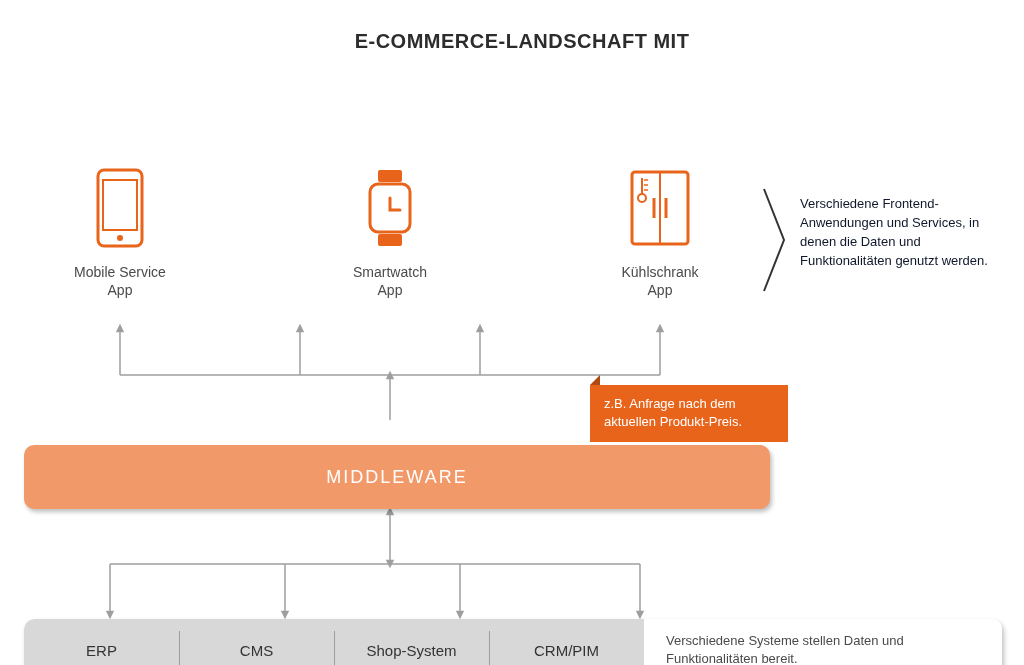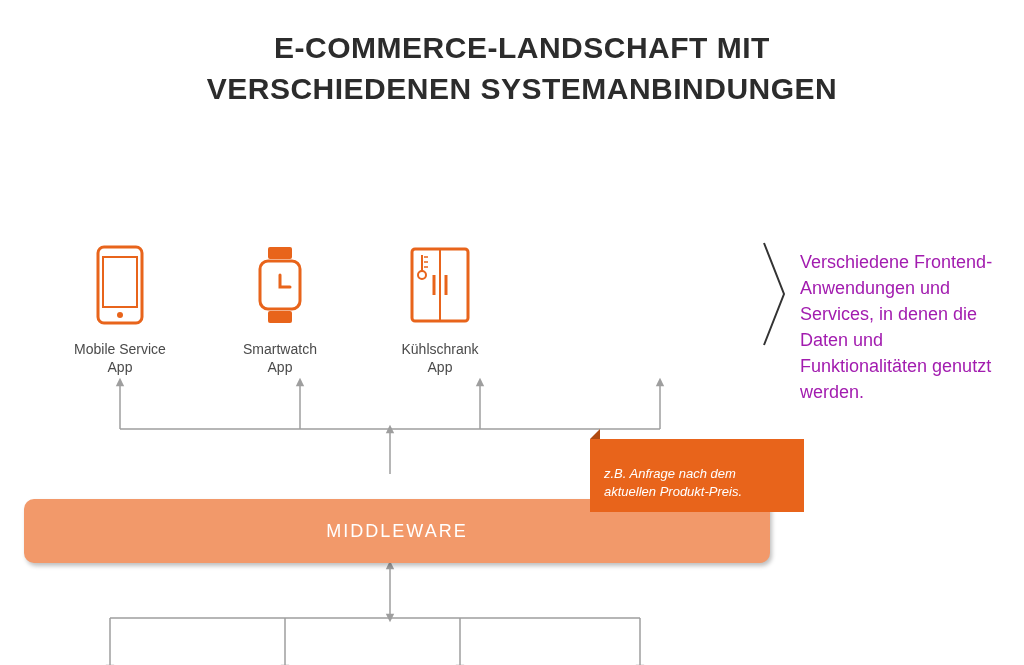--- a/index.html
+++ b/index.html
@@ -6,37 +6,38 @@
   body {
     font-family: Arial, Helvetica, sans-serif;
     width: 1024px;
     height: 665px;
     background: #fff;
     position: relative;
     color: #333;
   }
   .title {
     text-align: center;
-    font-size: 30px;
+    font-size: 20px;
     font-weight: 700;
     letter-spacing: 0.5px;
     color: #2c2c2c;
     padding-top: 28px;
     line-height: 1.35;
     padding-left: 20px;
   }
   .diagram { position: relative; width: 100%; }
 
   
   .frontend-row {
     position: absolute;
-    top: 131px;
+    top: 108px;
     left: 40px;
     width: 700px;
     display: flex;
+    justify-content: space-between;
   }
   .frontend-item {
     width: 160px;
     display: flex;
     flex-direction: column;
     align-items: center;
   }
   .icon-box {
     width: 90px;
     height: 90px;
@@ -55,47 +56,46 @@
   .brace {
     position: absolute;
     top: 130px;
     left: 760px;
   }
   .frontend-desc {
     position: absolute;
     top: 140px;
     left: 800px;
     width: 200px;
-    font-size: 18px;
-    color: #a21caf;
+    font-size: 13px;
+    color: #0f172a;
     line-height: 1.45;
   }
 
   
   .arrows-top {
     position: absolute;
     top: 265px;
     left: 40px;
     width: 700px;
     height: 100px;
   }
 
   
   .callout {
     position: absolute;
     top: 330px;
     left: 590px;
-    width: 214px;
+    width: 198px;
     background: #e8641b;
     color: #fff;
     font-size: 13px;
-    padding: 26px 14px 12px 14px;
+    padding: 10px 14px 12px 14px;
     line-height: 1.35;
     z-index: 5;
-    font-style: italic;
   }
   .callout::before {
     content: "";
     position: absolute;
     top: -10px;
     left: 0;
     width: 0; height: 0;
     border-left: 10px solid transparent;
     border-bottom: 10px solid #b04a10;
   }
@@ -178,21 +178,20 @@
     background: #fff;
   }
 
   svg { display: block; }
 </style>
 </head>
 <body>
 
 <div class="title">
   <span>E-COMMERCE-LANDSCHAFT MIT</span><br>
-  <span>VERSCHIEDENEN SYSTEMANBINDUNGEN</span>
 </div>
 
 <div class="diagram">
 
   <div class="frontend-row">
 
     <div class="frontend-item">
       <div class="icon-box">
         <svg width="48" height="80" viewBox="0 0 48 80">
           <rect x="2" y="2" width="44" height="76" rx="6" fill="none" stroke="#e8641b" stroke-width="3"></rect>

